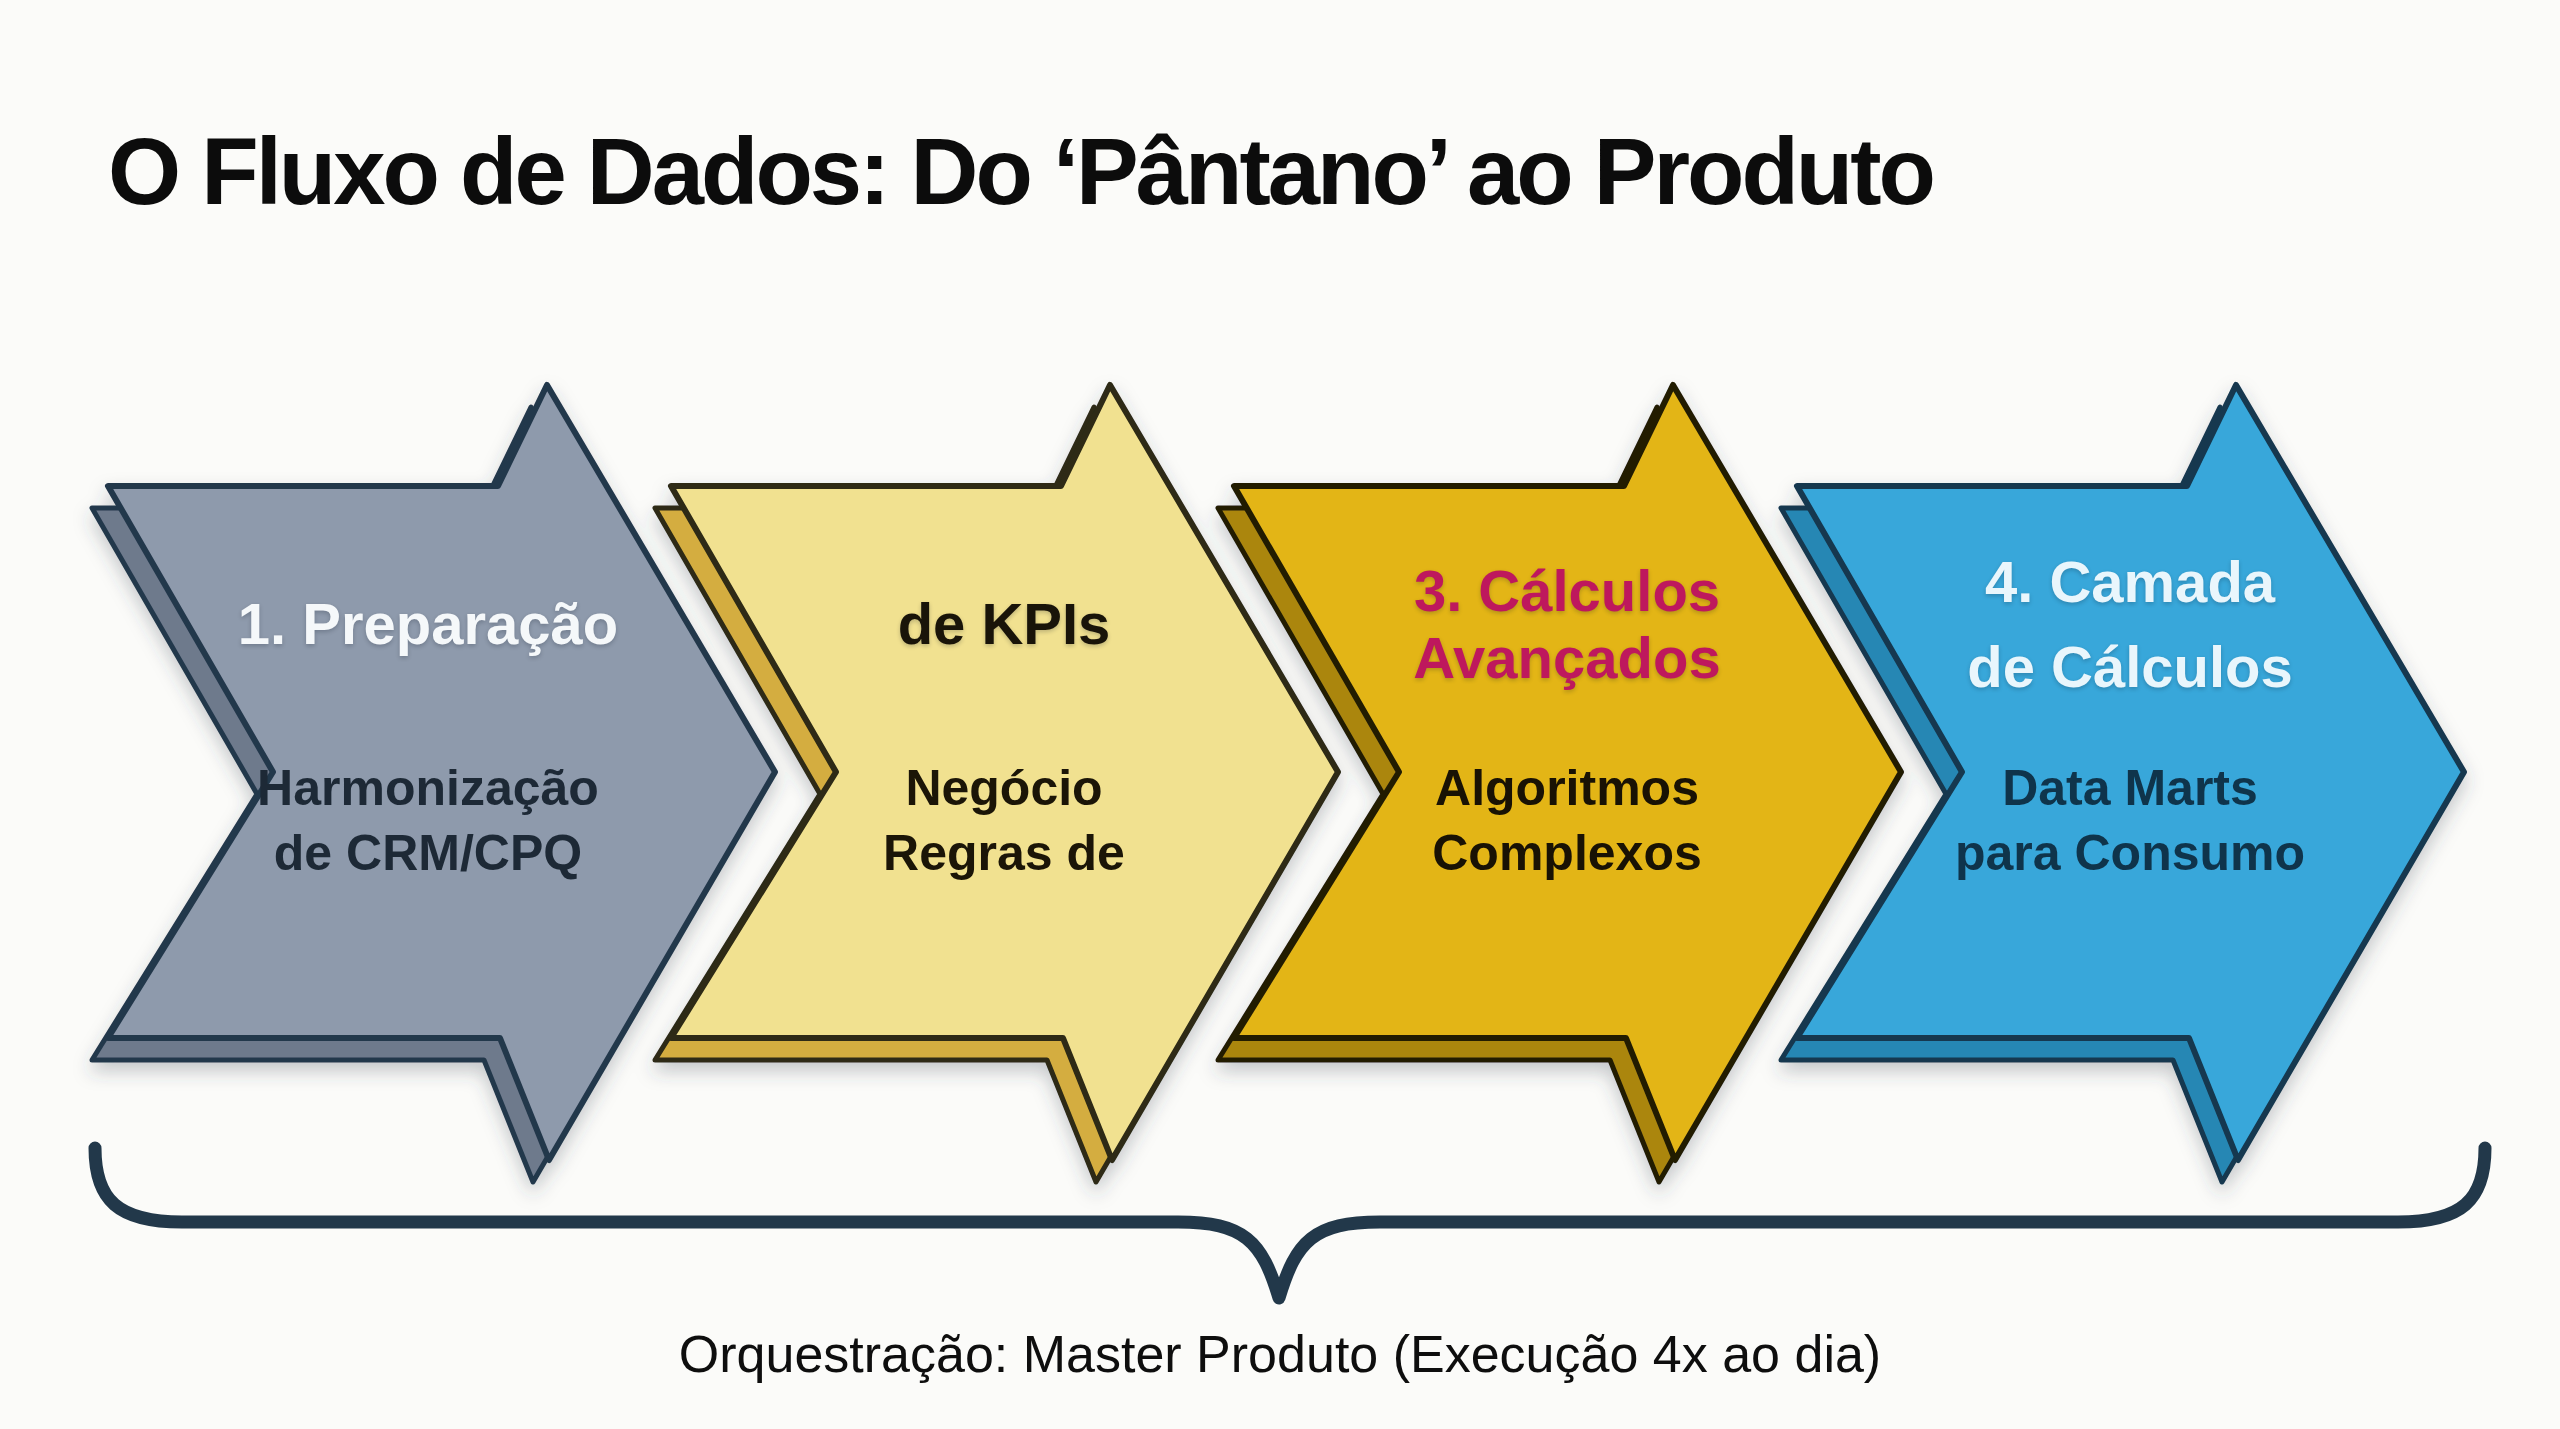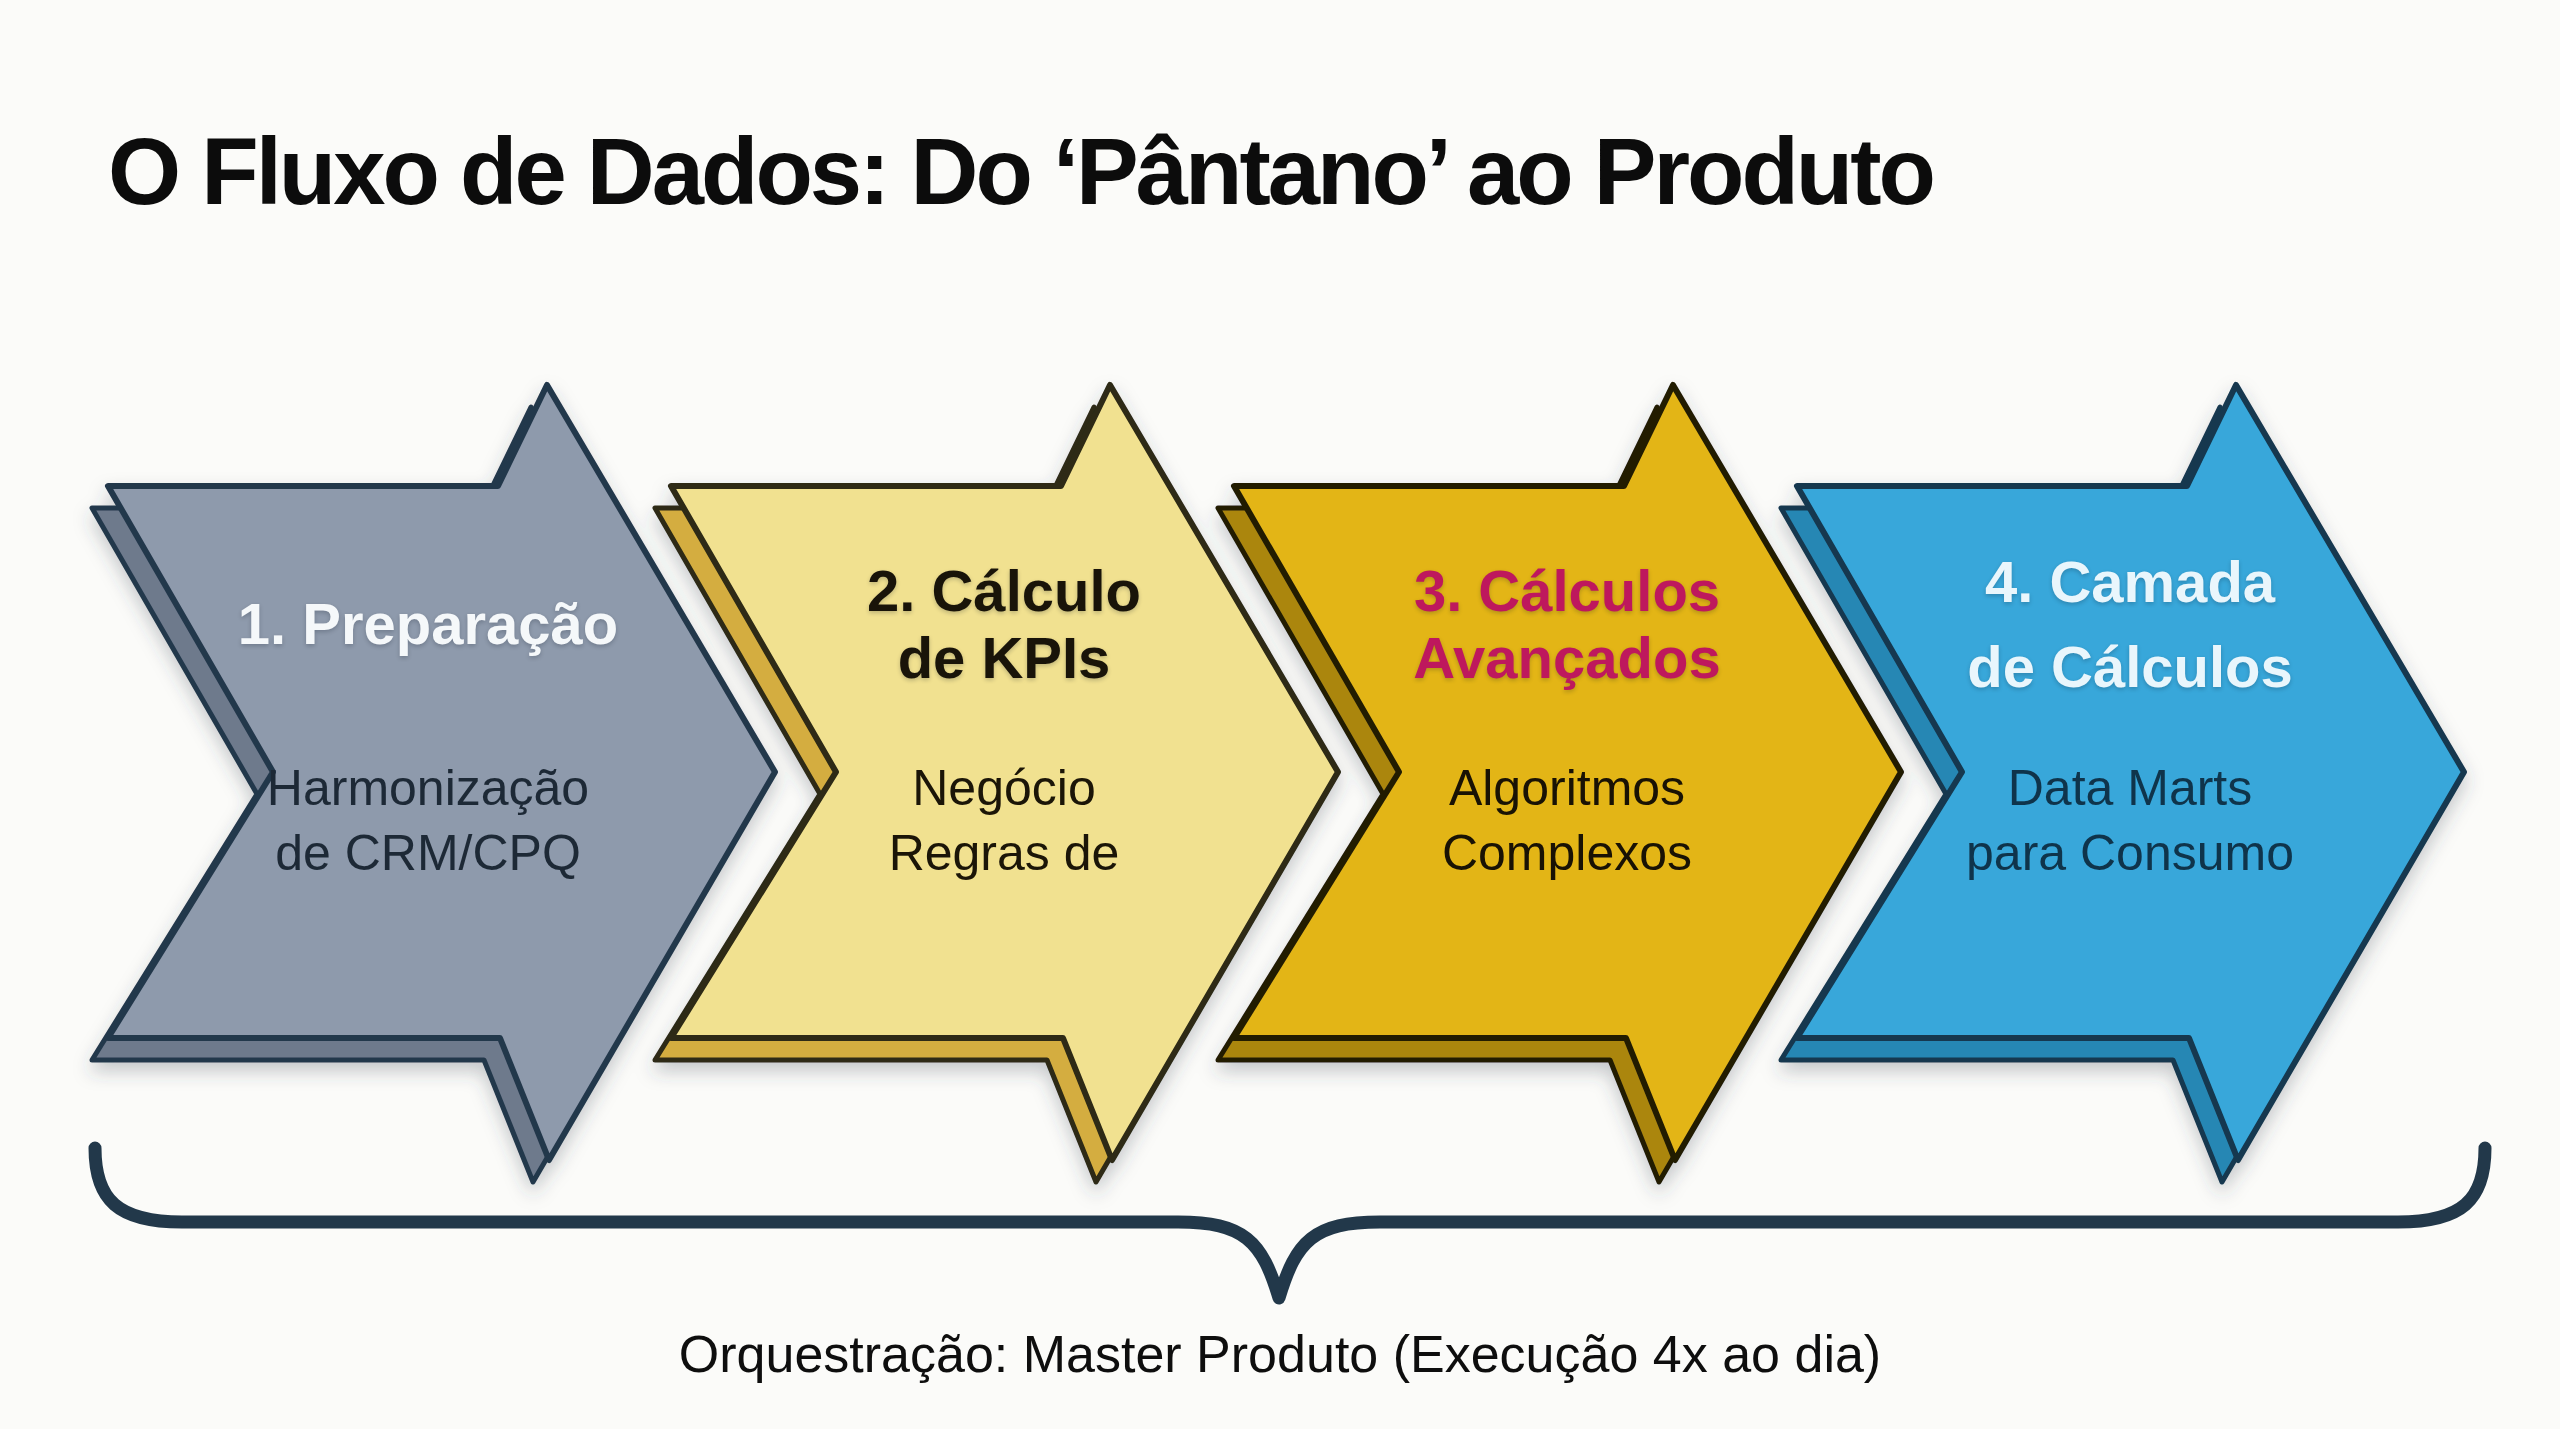--- a/index.html
+++ b/index.html
@@ -42,21 +42,21 @@
     justify-content: center;
     font-size: 58px;
     font-weight: 700;
     line-height: 1.16;
     text-shadow: 0 2px 4px rgba(10,20,30,0.22);
   }
   .arrow-title span { display: block; }
   .arrow-subtitle {
     margin-top: 56px;
     font-size: 50px;
-    font-weight: 400;
+    font-weight: 700;
     line-height: 1.3;
   }
   .arrow-subtitle span { display: block; }
   #orchestration-label {
     position: absolute;
     left: 0; top: 1324px;
     width: 2560px;
     text-align: center;
     font-size: 52px;
     font-weight: 400;
@@ -106,21 +106,20 @@
       <span></span>
     </div>
     <div class="arrow-subtitle" style="color: rgb(29, 41, 54);">
       <span>Harmonização</span>
       <span>de CRM/CPQ</span>
     </div>
   </div>
 
   <div class="arrow-text" style="left:754px;">
     <div class="arrow-title" style="color: rgb(25, 20, 9);">
-      <span>2. Cálculo</span>
       <span>de KPIs</span>
     </div>
     <div class="arrow-subtitle" style="color: rgb(27, 21, 7);">
       <span>Negócio</span>
       <span>Regras de</span>
     </div>
   </div>
 
   <div class="arrow-text" style="left:1317px;">
     <div class="arrow-title" style="color: #be185d;">

